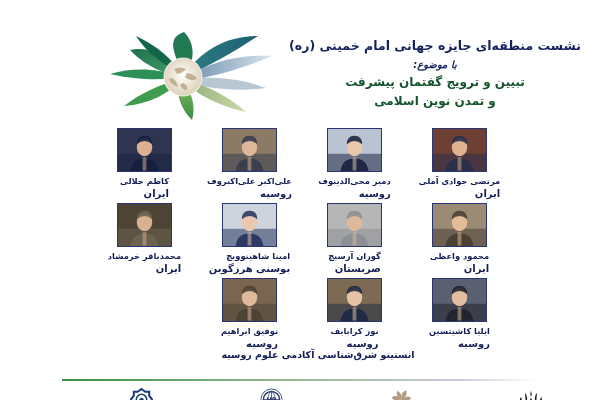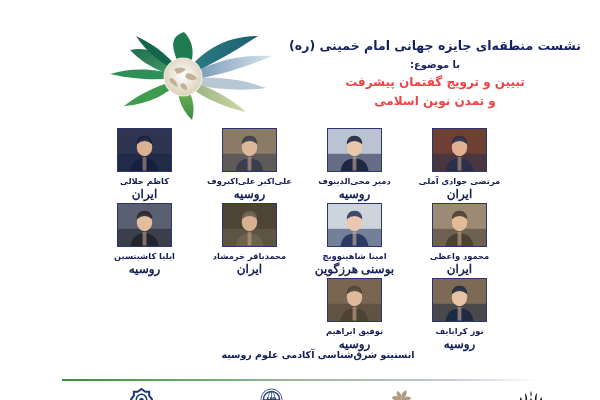--- a/index.html
+++ b/index.html
@@ -41,25 +41,26 @@
     color: #15205e;
     line-height: 1.55;
     letter-spacing: -0.2px;
   }
   .title-sub-label {
     font-size: 10px;
     font-weight: bold;
     color: #15205e;
     line-height: 1.7;
     margin-top: 1px;
+    font-style: italic;
   }
   .title-topic {
     font-size: 12px;
     font-weight: bold;
-    color: #ef4444;
+    color: #14532d;
     line-height: 1.55;
   }
 
   
   .grid {
     position: absolute;
     top: 100px; left: 92px;
     width: 420px;
     display: grid;
     grid-template-columns: repeat(4, 105px);
@@ -76,36 +77,35 @@
     width: 55px; height: 44px;
     border: 1.5px solid #2b3570;
     background: #cfd4e2;
     position: relative;
     overflow: hidden;
     flex: none;
   }
   .photo svg { display: block; width: 100%; height: 100%; }
   .caption {
     margin-top: 4px;
-    text-align: center;
+    text-align: right;
     direction: rtl;
     line-height: 1.3;
   }
   .p-name {
     font-size: 8.3px;
     font-weight: bold;
     color: #141e55;
     white-space: nowrap;
   }
   .p-country {
-    font-size: 12px;
+    font-size: 10px;
     font-weight: bold;
     color: #141e55;
     white-space: nowrap;
-    font-family: Liberation Serif, serif;
   }
 
   
   .event-info {
     position: absolute;
     top: 320px; left: 0; right: 0;
     text-align: center;
     direction: rtl;
   }
   .event-when {
@@ -306,20 +306,36 @@
   </svg>
         </div>
      <div class="caption">
        <div class="p-name">محمود واعظی</div>
        <div class="p-country">ایران</div>
      </div>
       </div>
       <div class="person">
         <div class="photo">
           <svg viewBox="0 0 55 44" preserveAspectRatio="none" aria-hidden="true">
+    <rect width="55" height="44" fill="#b6b6b6"></rect>
+    <rect y="26" width="55" height="18" fill="#8c8f95" opacity="0.55"></rect>
+    <path d="M13 44 q2 -13 14.5 -13 q12.5 0 14.5 13 z" fill="#8c8f95"></path>
+    <ellipse cx="27.5" cy="19" rx="8" ry="9.5" fill="#ddb99b"></ellipse>
+    <path d="M19.5 16 q8 -7 16 0 q0 -9 -8 -9 q-8 0 -8 9 z" fill="#8c8f95" opacity="0.9"></path>
+    <rect x="25.5" y="29.5" width="4" height="14" fill="#ddb99b" opacity="0.5"></rect>
+  </svg>
+        </div>
+     <div class="caption">
+       <div class="p-name">گوران آرسیچ</div>
+       <div class="p-country">صربستان</div>
+     </div>
+      </div>
+      <div class="person">
+        <div class="photo">
+          <svg viewBox="0 0 55 44" preserveAspectRatio="none" aria-hidden="true">
     <rect width="55" height="44" fill="#cdd4dc"></rect>
     <rect y="26" width="55" height="18" fill="#2c3a63" opacity="0.55"></rect>
     <path d="M13 44 q2 -13 14.5 -13 q12.5 0 14.5 13 z" fill="#2c3a63"></path>
     <ellipse cx="27.5" cy="19" rx="8" ry="9.5" fill="#eac8b0"></ellipse>
     <path d="M19.5 16 q8 -7 16 0 q0 -9 -8 -9 q-8 0 -8 9 z" fill="#2c3a63" opacity="0.9"></path>
     <rect x="25.5" y="29.5" width="4" height="14" fill="#eac8b0" opacity="0.5"></rect>
   </svg>
         </div>
      <div class="caption">
        <div class="p-name">امینا شاهینوویچ</div>

